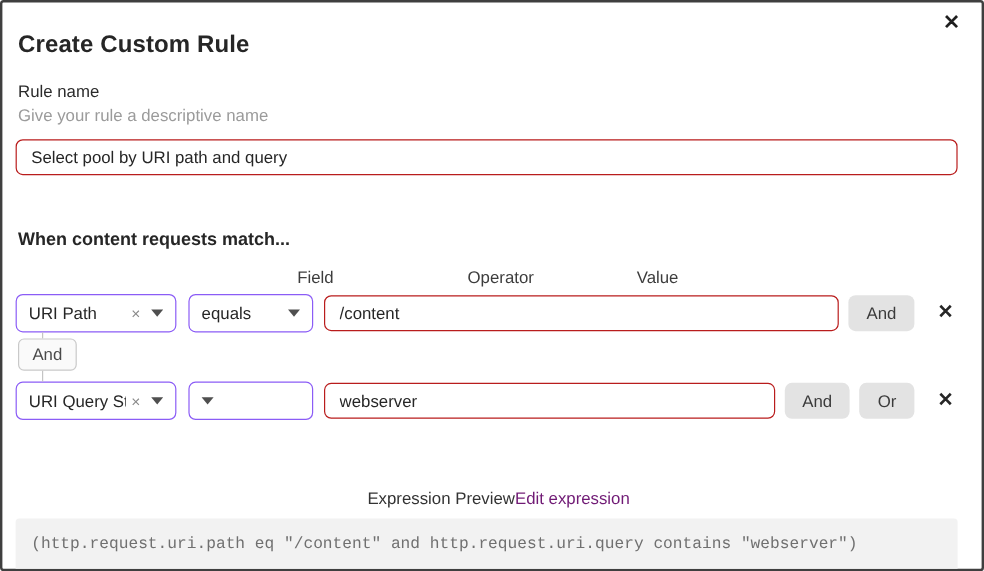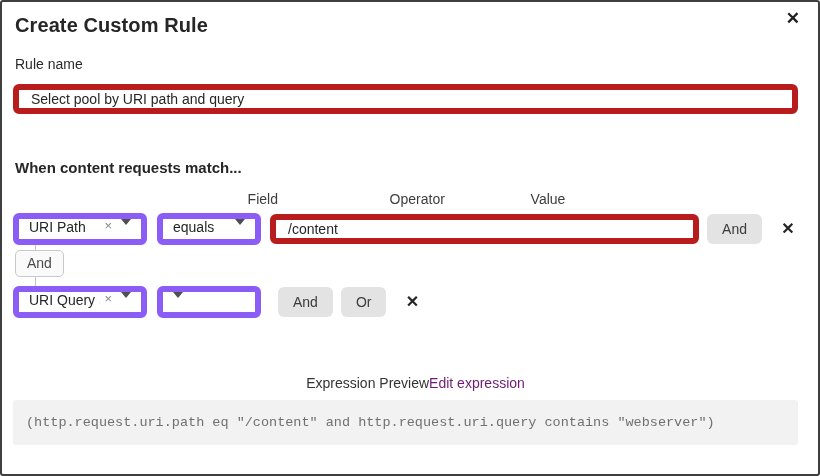--- a/index.html
+++ b/index.html
@@ -27,30 +27,30 @@
     color: #1f1f1f;
     cursor: pointer;
     line-height: 1;
     padding: 2px;
   }
 
   .dlg-title {
     font-size: 20px;
     font-weight: 700;
     color: #262626;
-    margin: 4px 0 0 2px;
+    margin: 16px 0 0 2px;
     letter-spacing: 0.1px;
   }
 
   .rule-label { margin: 19px 0 0 2px; font-size: 14px; color: #2b2b2b; }
   .rule-helper { margin: 4px 0 0 2px; font-size: 14px; color: #9b9b9b; }
 
   .text-input {
     height: 30px;
-    border: 6px solid #b91c1c;
+    border: 1px solid #b91c1c;
     border-radius: 6px;
     padding: 0 12px;
     font-size: 14px;
     color: #262626;
     font-family: "Liberation Sans", sans-serif;
     background: #fff;
     outline: none;
   }
   .rule-input-wrap { margin-top: 12px; }
   .rule-input-wrap .text-input { width: 100%; height: 30px; }
@@ -63,25 +63,25 @@
   }
 
   .col-labels { display: flex; margin: 15px 0 0 2px; font-size: 14px; color: #3d3d3d; justify-content: center; }
   .col-field { width: 142px; }
   .col-operator { width: 141px; }
 
   .match-row { display: flex; align-items: center; margin-top: 6px; height: 32px; }
 
   .select {
     height: 32px;
-    border: 6px solid #8b5cf6;
+    border: 1px solid #8b5cf6;
     border-radius: 6px;
     background: #fff;
     display: flex;
-    align-items: flex-start;
+    align-items: center;
     padding: 0 10px;
     font-size: 14px;
     color: #262626;
     cursor: pointer;
   }
   .select-field { width: 134px; margin-right: 10px; }
   .select-operator { width: 104px; margin-right: 9px; }
   .select .lbl { flex: 1; white-space: nowrap; overflow: hidden; }
   .clear-x { color: #8a8a8a; font-size: 13px; margin: 0 9px 0 4px; cursor: pointer; line-height: 1; }
   .caret {
@@ -155,20 +155,21 @@
 </head>
 <body>
 
 <div class="dialog">
 
   <span class="close-btn">✕</span>
 
   <div class="dlg-title">Create Custom Rule</div>
 
   <div class="rule-label">Rule name</div>
+  <div class="rule-helper">Give your rule a descriptive name</div>
   <div class="rule-input-wrap">
     <input type="text" class="text-input" value="Select pool by URI path and query" style="">
   </div>
 
   <div class="match-heading">When content requests match...</div>
 
   <div class="col-labels">
     <span class="col-field">Field</span>
     <span class="col-operator">Operator</span>
     <span>Value</span>
@@ -197,20 +198,21 @@
 
   <div class="match-row" style="margin-top:0;">
     <div class="select select-field">
       <span class="lbl">URI Query St...</span>
       <span class="clear-x">×</span>
       <span class="caret"></span>
     </div>
     <div class="select select-operator">
       <span class="caret"></span>
     </div>
+    <input type="text" class="text-input value-input" value="webserver" style="">
     <button class="lbtn">And</button>
     <button class="lbtn">Or</button>
     <span class="del-x">✕</span>
   </div>
 
   <div class="expr-header">
     <span class="expr-label">Expression Preview</span>
     <a class="expr-link">Edit expression</a>
   </div>
   <div class="expr-code">(http.request.uri.path eq "/content" and http.request.uri.query contains "webserver")</div>

